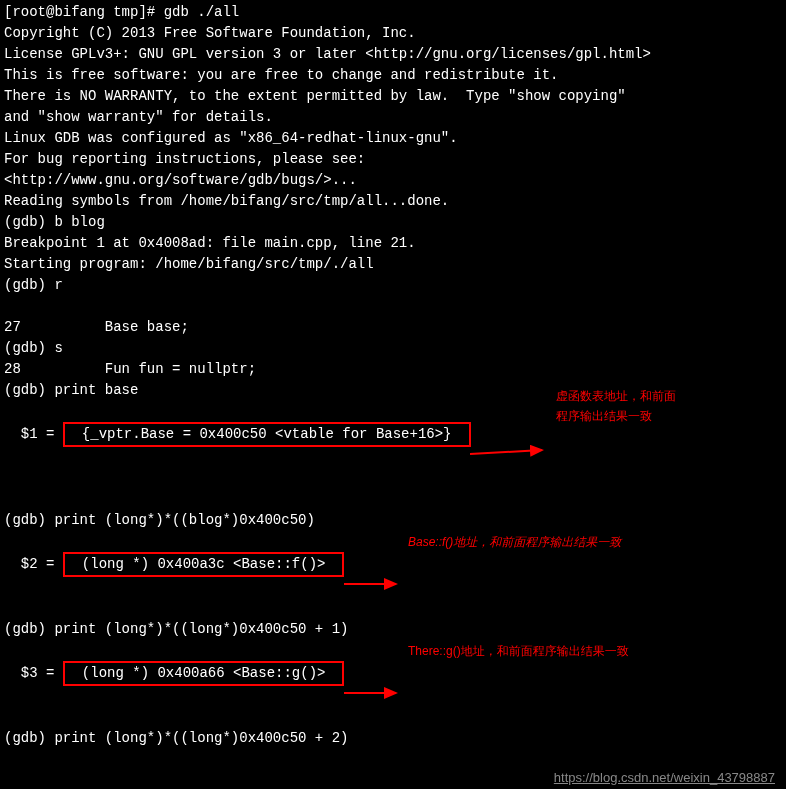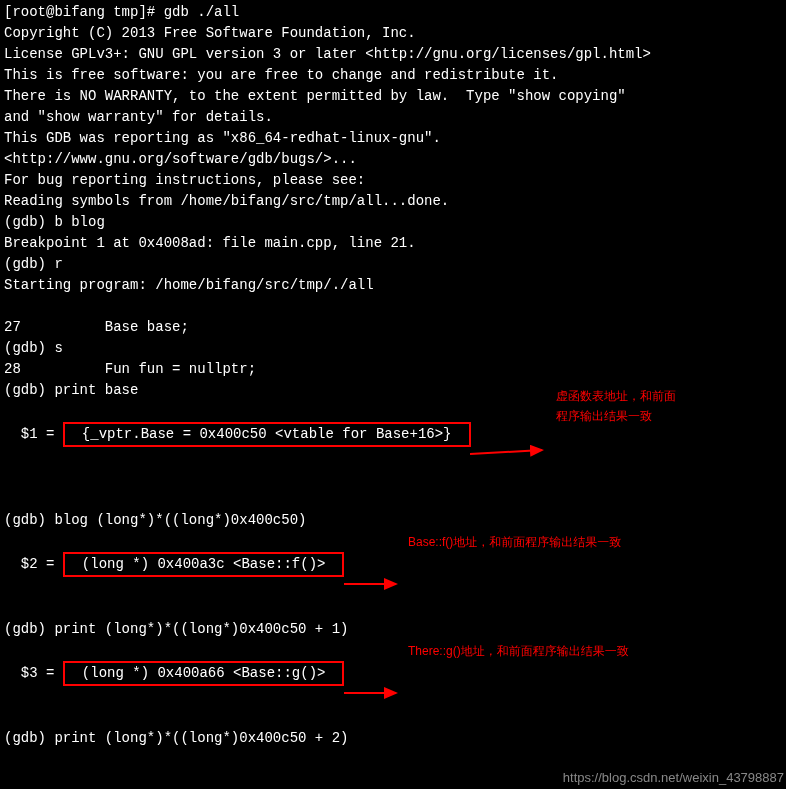--- a/index.html
+++ b/index.html
@@ -37,47 +37,48 @@
     }
     .arrow {
       position: absolute;
     }
     .arrow svg {
       display: block;
     }
     .watermark {
       position: absolute;
       bottom: 2px;
-      right: 2px;
+      right: 11px;
       color: #888888;
       font-family: Arial, sans-serif;
       font-size: 13px;
+      text-decoration: underline;
     }
     .rel-container {
       position: relative;
     }
   </style>
 </head>
 <body>
 
 <div>
 <div class="terminal-line">[root@bifang tmp]# gdb ./all</div>
 <div class="terminal-line">Copyright (C) 2013 Free Software Foundation, Inc.</div>
 <div class="terminal-line">License GPLv3+: GNU GPL version 3 or later &lt;http://gnu.org/licenses/gpl.html&gt;</div>
 <div class="terminal-line">This is free software: you are free to change and redistribute it.</div>
 <div class="terminal-line">There is NO WARRANTY, to the extent permitted by law.  Type "show copying"</div>
 <div class="terminal-line">and "show warranty" for details.</div>
-<div class="terminal-line">This GDB was reporting as "x86_64-redhat-linux-gnu".</div>
+<div class="terminal-line">Linux GDB was configured as "x86_64-redhat-linux-gnu".</div>
+<div class="terminal-line">For bug reporting instructions, please see:</div>
 <div class="terminal-line">&lt;http://www.gnu.org/software/gdb/bugs/&gt;...</div>
-<div class="terminal-line">For bug reporting instructions, please see:</div>
 <div class="terminal-line">Reading symbols from /home/bifang/src/tmp/all...done.</div>
 <div class="terminal-line">(gdb) b blog</div>
 <div class="terminal-line">Breakpoint 1 at 0x4008ad: file main.cpp, line 21.</div>
+<div class="terminal-line">Starting program: /home/bifang/src/tmp/./all</div>
 <div class="terminal-line">(gdb) r</div>
-<div class="terminal-line">Starting program: /home/bifang/src/tmp/./all</div>
 <div class="terminal-line"> </div>
 <div class="terminal-line">27          Base base;</div>
 <div class="terminal-line">(gdb) s</div>
 <div class="terminal-line">28          Fun fun = nullptr;</div>
 <div class="terminal-line">(gdb) print base</div>
 
 <div class="terminal-line rel-container">
   <span>$1 = </span><span class="red-box">{_vptr.Base = 0x400c50 &lt;vtable for Base+16&gt;}</span>
   <span class="arrow" style="left:466px; top:2px;">
     <svg width="80" height="18">
@@ -86,35 +87,35 @@
               <polygon points="0 0, 7 3, 0 6" fill="#ff0000"></polygon>
             </marker>
           </defs>
           <line x1="0" y1="9" x2="72" y2="5" stroke="#ff0000" stroke-width="2" marker-end="url(#ah1)"></line>
         </svg>
   </span>
   <span class="annotation" style="left:552px; top:-14px;">虚函数表地址，和前面</span>
   <span class="annotation" style="left:552px; top:6px;">程序输出结果一致</span>
 </div>
 
-<div class="terminal-line">(gdb) blog (long*)*((long*)0x400c50)</div>
+<div class="terminal-line">(gdb) print (long*)*((blog*)0x400c50)</div>
 
 <div class="terminal-line rel-container">
   <span>$2 = </span><span class="red-box">(long *) 0x400a3c &lt;Base::f()&gt;</span>
   <span class="arrow" style="left:340px; top:2px;">
     <svg width="60" height="18">
           <defs>
             <marker id="ah2" markerWidth="7" markerHeight="7" refX="6" refY="3" orient="auto">
               <polygon points="0 0, 7 3, 0 6" fill="#ff0000"></polygon>
             </marker>
           </defs>
           <line x1="0" y1="9" x2="52" y2="9" stroke="#ff0000" stroke-width="2" marker-end="url(#ah2)"></line>
         </svg>
   </span>
-  <span class="annotation" style="left:404px; top:2px;">Base::f()地址，和前面程序输出结果一致</span>
+  <span class="annotation" style="left:404px; top:2px;font-style:italic;">Base::f()地址，和前面程序输出结果一致</span>
 </div>
 
 <div class="terminal-line">(gdb) print (long*)*((long*)0x400c50 + 1)</div>
 
 <div class="terminal-line rel-container">
   <span>$3 = </span><span class="red-box">(long *) 0x400a66 &lt;Base::g()&gt;</span>
   <span class="arrow" style="left:340px; top:2px;">
     <svg width="60" height="18">
           <defs>
             <marker id="ah3" markerWidth="7" markerHeight="7" refX="6" refY="3" orient="auto">

